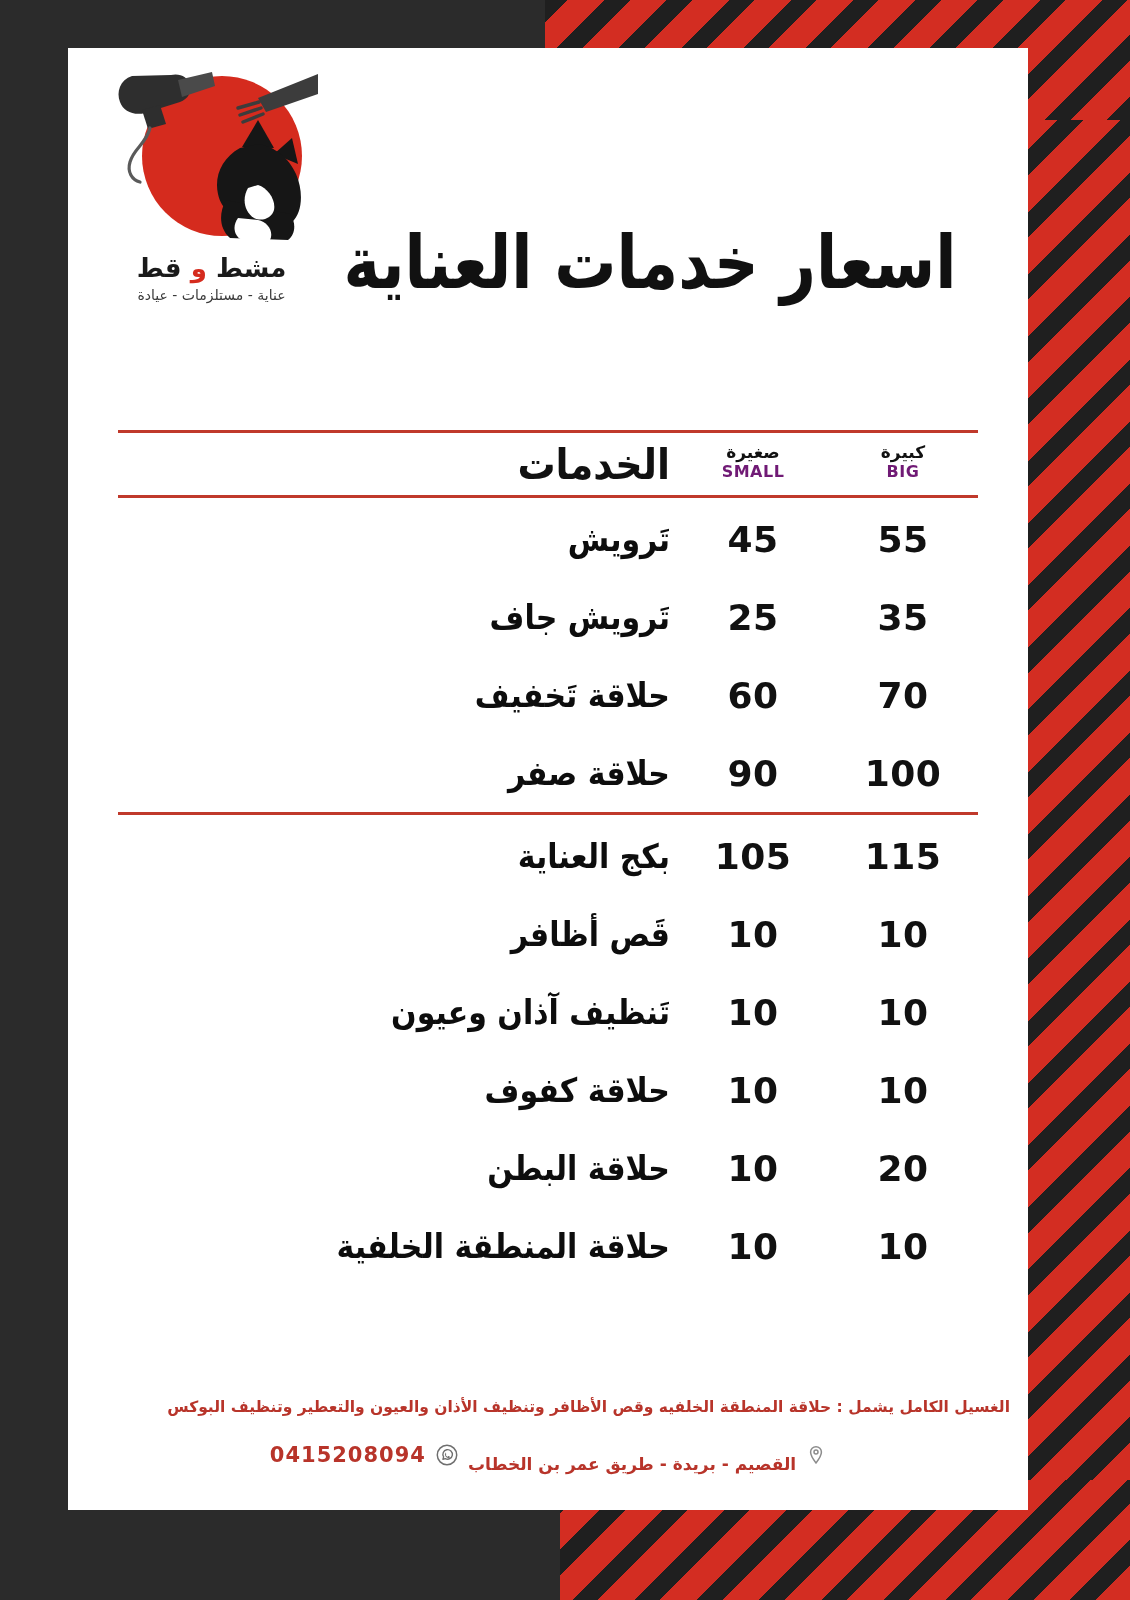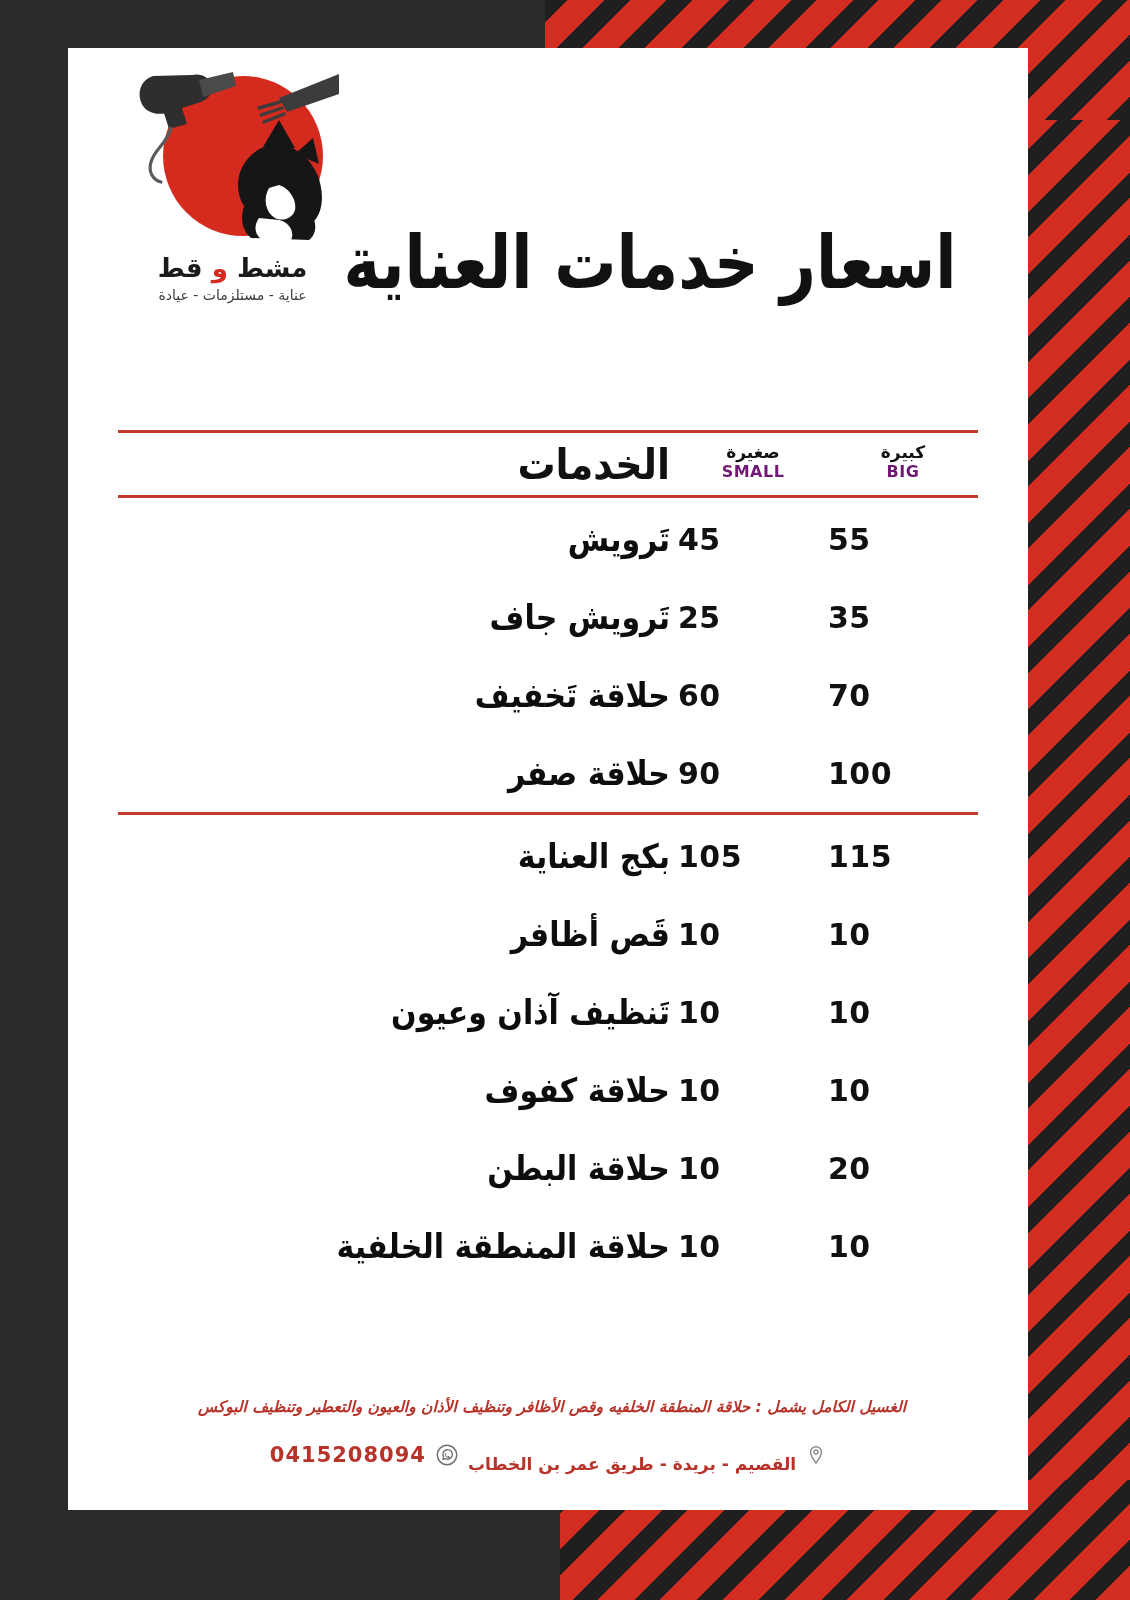--- a/index.html
+++ b/index.html
@@ -78,21 +78,21 @@
 
   
   #header {
     position: relative;
     height: 330px;
   }
 
   #brand-logo {
     position: absolute;
     top: 18px;
-    left: 57px;
+    left: 36px;
     width: 215px;
     height: 250px;
   }
 
   #logo-mark {
     position: relative;
     width: 215px;
     height: 185px;
   }
   #logo-circle {
@@ -227,35 +227,34 @@
     font-size: 30px;
     font-weight: 700;
     color: #0d0d0d;
     padding-right: 8px;
     white-space: nowrap;
     transform: scaleY(1.12);
     transform-origin: right center;
   }
   .prow .price {
     width: 150px;
-    font-size: 30px;
+    text-align: center;
+    font-size: 36px;
     font-weight: 700;
     color: #111;
     letter-spacing: 0.5px;
     direction: ltr;
   }
 
   
   #footer-notes {
     position: absolute;
     bottom: 88px;
     right: 18px;
     left: 26px;
-    text-align: center;
-    font-style: italic;
   }
   .note {
     color: #b8342a;
     font-size: 15.5px;
     font-weight: 700;
     line-height: 1.85;
     white-space: nowrap;
   }
 
   #contact-bar {

